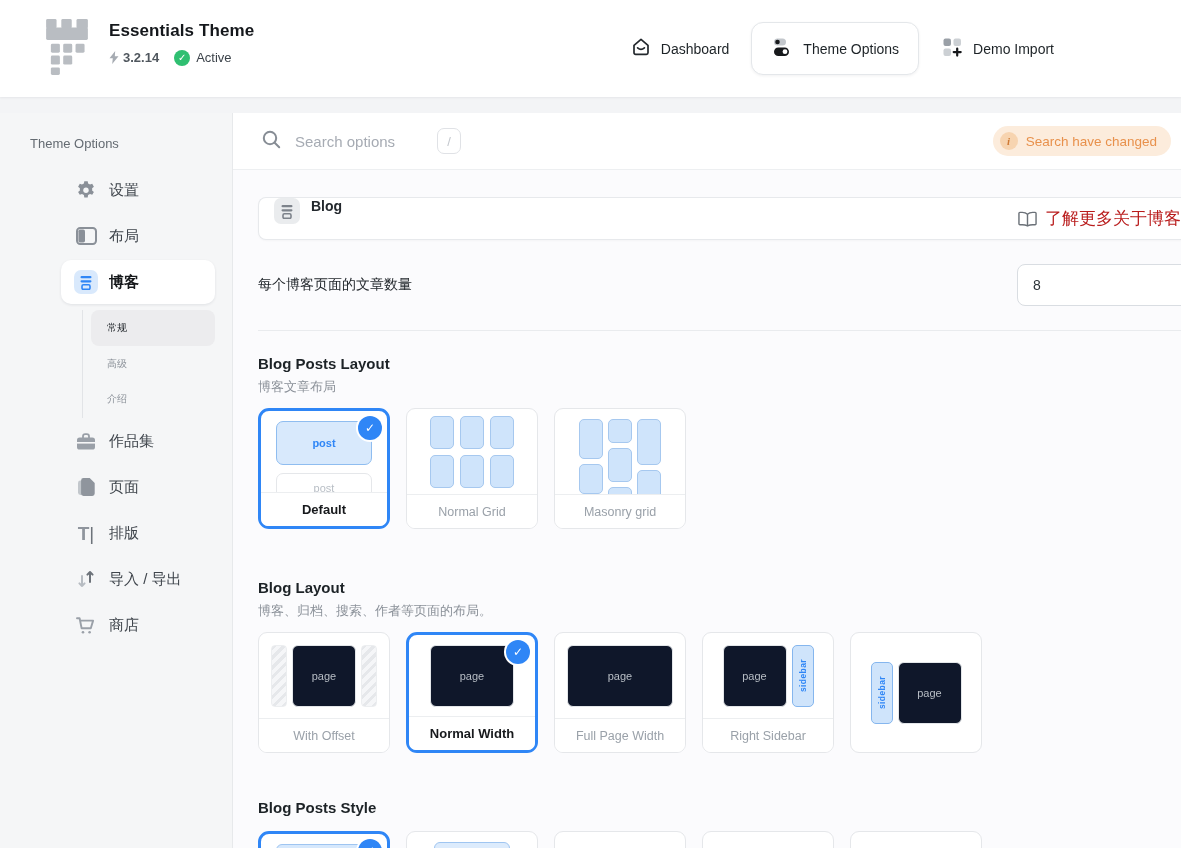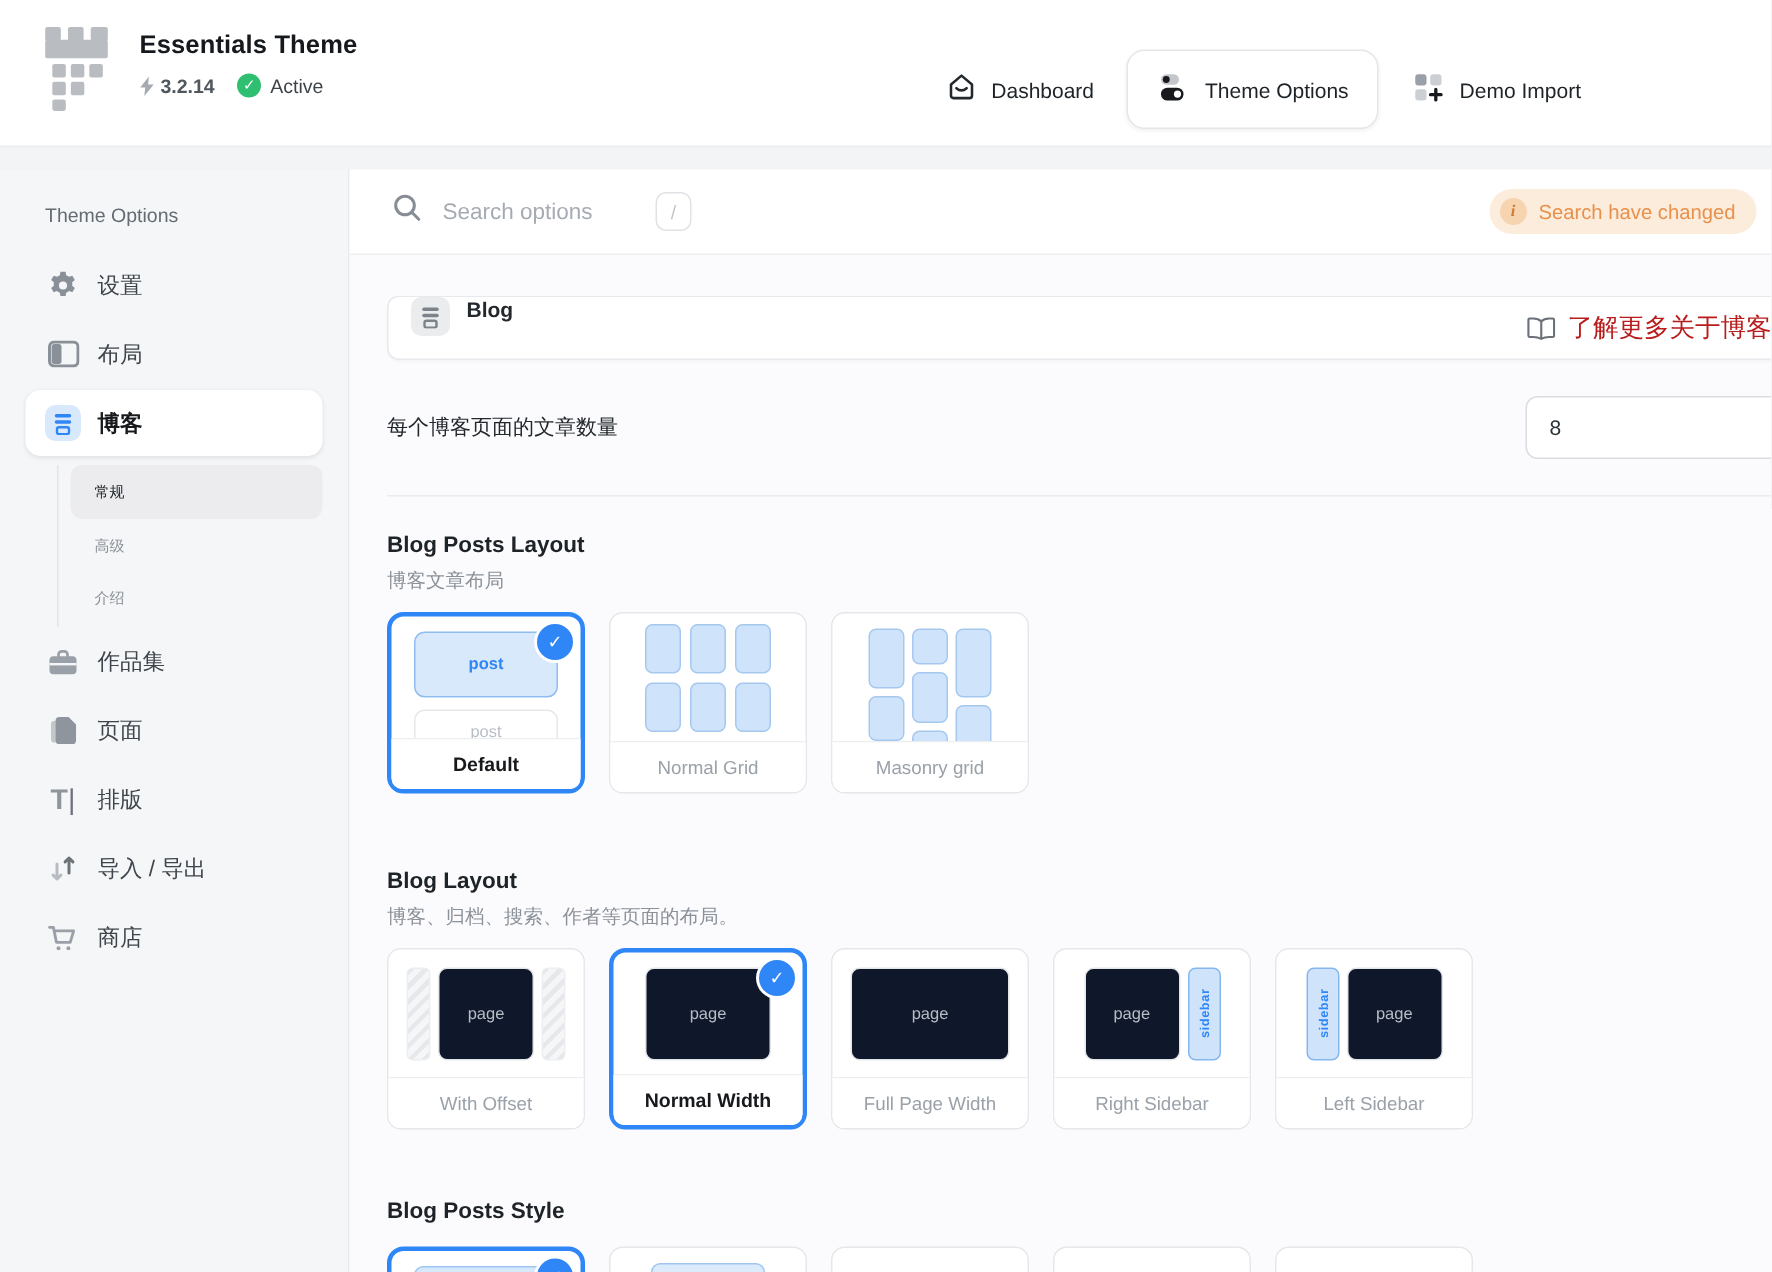--- a/index.html
+++ b/index.html
@@ -1,42 +1,42 @@
 <!DOCTYPE html>
 <html><head>
 <meta charset="utf-8">
 <style>
   html,body{margin:0;padding:0;}
   body{font-family:"Liberation Sans","DejaVu Sans",sans-serif;background:#e9eaec;}
   .stage{position:relative;width:1181px;height:848px;background:#f3f4f6;overflow:hidden;}
 
   
   .header{position:absolute;top:0;left:0;right:0;height:97px;background:#fff;
-          box-shadow:0 1px 2px rgba(16,24,40,.06);display:flex;align-items:center;z-index:4;}
+          box-shadow:0 1px 2px rgba(16,24,40,.06);display:flex;align-items:center;z-index:4;padding-left:16px;}
   .brand{display:flex;align-items:flex-start;gap:19px;padding-left:28px;}
   .brand-text{display:flex;flex-direction:column;gap:9px;padding-top:2px;}
   .app-title{font-size:17px;font-weight:700;color:#15181c;letter-spacing:.1px;}
   .brand-meta{display:flex;align-items:center;gap:15px;}
   .version{display:flex;align-items:center;gap:4px;font-size:13px;color:#50575e;font-weight:600;}
   .active-badge{display:flex;align-items:center;gap:6px;font-size:13px;color:#3c434a;}
   .active-dot{width:16px;height:16px;border-radius:50%;background:#2fbf71;color:#fff;font-size:10px;
               display:flex;align-items:center;justify-content:center;font-weight:700;}
-  .nav{position:absolute;right:119px;top:11px;height:97px;display:flex;align-items:center;gap:14px;}
+  .nav{position:absolute;right:119px;top:0;height:97px;display:flex;align-items:center;gap:14px;}
   .nav-item{display:flex;align-items:center;gap:10px;font-size:14px;color:#1d2327;cursor:pointer;padding:0 8px;}
   .nav-item.card{background:#fff;border:1px solid #e4e7ea;border-radius:12px;padding:13px 19px;
                  box-shadow:0 1px 3px rgba(16,24,40,.06);font-weight:500;}
 
   
   .body-region{position:absolute;top:113px;left:0;right:0;bottom:0;display:flex;}
 
   
   .sidebar{width:233px;flex:none;background:#f5f6f7;border-right:1px solid #e7e9eb;
            padding-top:23px;box-sizing:border-box;}
   .sidebar-title{padding-left:30px;font-size:13px;color:#646b72;}
-  .menu{margin-top:16px;}
+  .menu{margin-top:16px;padding-left:44px;}
   .menu-item{display:flex;align-items:center;gap:11px;height:46px;padding-left:30px;
              font-size:15px;color:#3f454c;cursor:pointer;}
   .mi-icon{width:24px;display:flex;justify-content:center;align-items:center;flex:none;}
   .menu-item.active-card{background:#fff;border-radius:10px;margin:1px 17px;padding-left:13px;height:44px;
              box-shadow:0 1px 3px rgba(16,24,40,.09);color:#17191c;font-weight:600;}
   .blog-tile{width:24px;height:24px;background:#d9e9fc;border-radius:7px;display:flex;align-items:center;justify-content:center;}
   .submenu{margin:6px 17px 0 38px;border-left:1px solid #e2e4e7;padding:0 0 2px 8px;}
   .submenu-item{height:35px;display:flex;align-items:center;padding-left:16px;font-size:10px;
                 color:#8b9199;border-radius:8px;cursor:pointer;}
   .submenu-item.active{background:#ececee;color:#23282d;height:36px;font-weight:500;}
@@ -438,21 +438,20 @@
             <div class="opt-preview">
               <div class="prev-row">
                 <div class="side-strip">
                     <span>sidebar</span>
                   </div>
                 <div class="page-box w-side">
                     <span>page</span>
                   </div>
               </div>
             </div>
-            <div class="opt-label">Left Sidebar</div>
           </div>
         </div>
       </div>
 
       <div class="section sec3">
         <div class="section-title">Blog Posts Style</div>
         <div class="cards">
           <div class="opt-card selected">
             <span class="check">✓</span>
             <div class="opt-preview" style="align-items:flex-start;">

